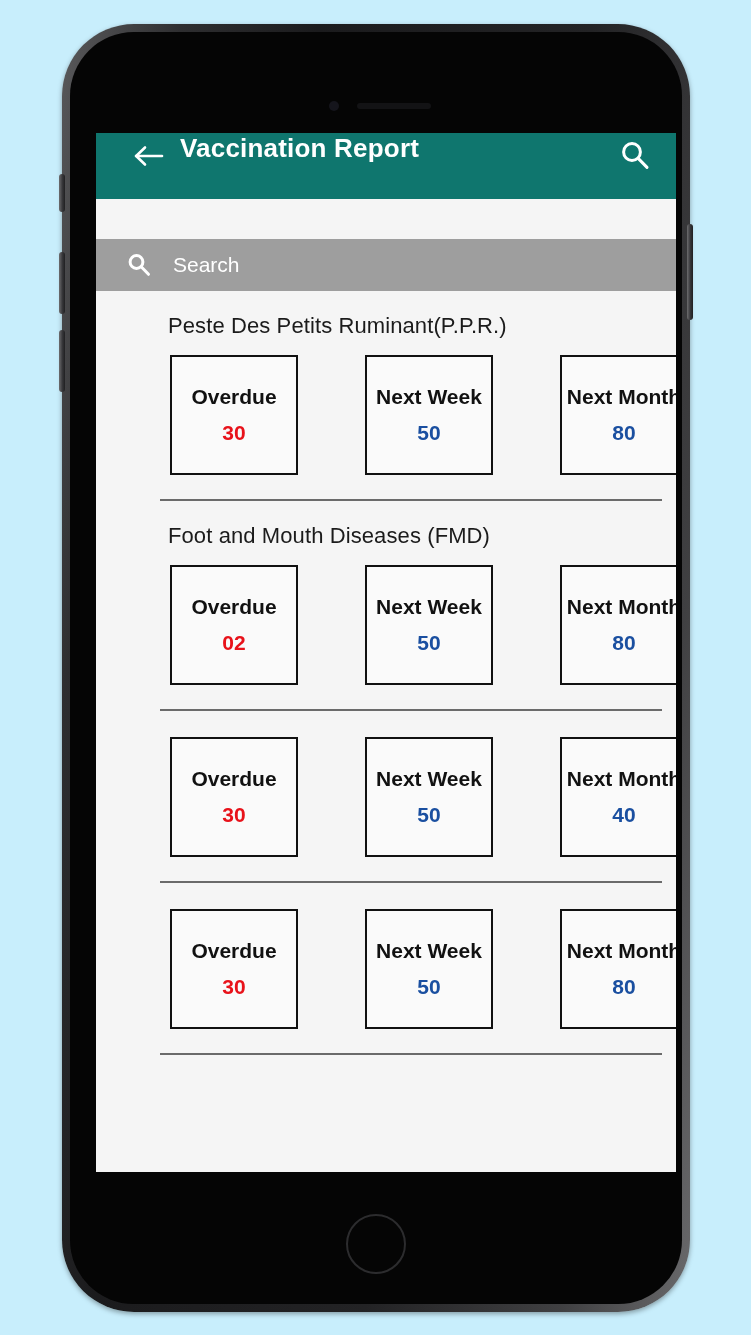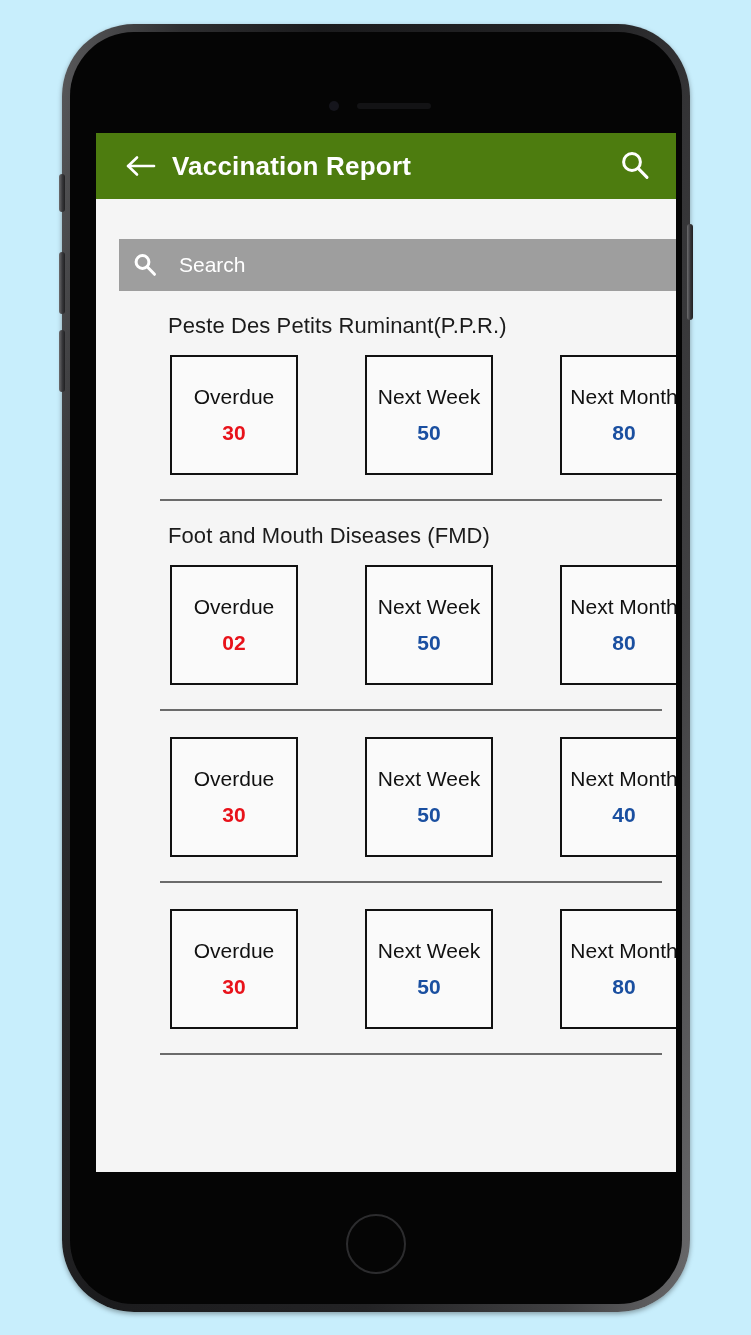--- a/index.html
+++ b/index.html
@@ -89,24 +89,24 @@
     top: 101px;
     width: 580px;
     height: 1039px;
     background: #f5f5f5;
     overflow: hidden;
   }
 
   
   #app-bar {
     height: 66px;
-    background: #4d7c0f;
-    display: flex;
-    align-items: center;
-    padding: 0 18px 0 22px;
+    background: #0f766e;
+    display: flex;
+    align-items: flex-start;
+    padding: 0 18px 0 30px;
     box-sizing: border-box;
   }
   #back-button {
     width: 46px;
     height: 46px;
     display: flex;
     align-items: center;
     justify-content: center;
     flex: 0 0 auto;
   }
@@ -133,23 +133,22 @@
     height: 40px;
     background: #f5f5f5;
   }
 
   
   #search-bar {
     height: 52px;
     background: #9e9e9e;
     display: flex;
     align-items: center;
-    padding-left: 10px;
+    padding-left: 27px;
     box-sizing: border-box;
-    margin-left: 23px;
   }
   #search-input-icon {
     width: 32px;
     height: 32px;
     display: flex;
     align-items: center;
     justify-content: center;
     flex: 0 0 auto;
   }
   #search-input {
@@ -194,21 +193,21 @@
     box-sizing: border-box;
     background: #fafafa;
     display: flex;
     flex-direction: column;
     align-items: center;
     justify-content: center;
     flex: 0 0 auto;
   }
   .stat-label {
     font-size: 21px;
-    font-weight: normal;
+    font-weight: bold;
     color: #111111;
     white-space: nowrap;
   }
   .stat-value {
     font-size: 21px;
     font-weight: bold;
     margin-top: 12px;
   }
   .stat-value.overdue { color: #e8121a; }
   .stat-value.upcoming { color: #1a4fa0; }

